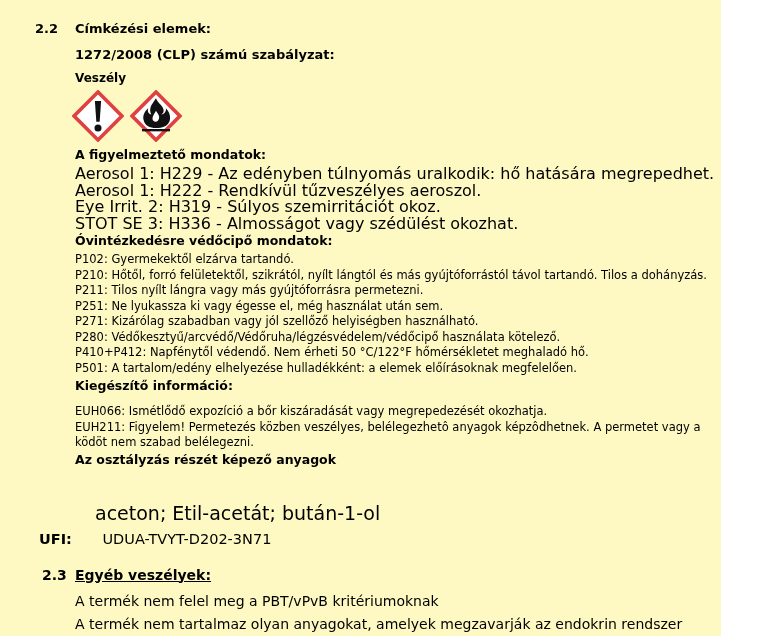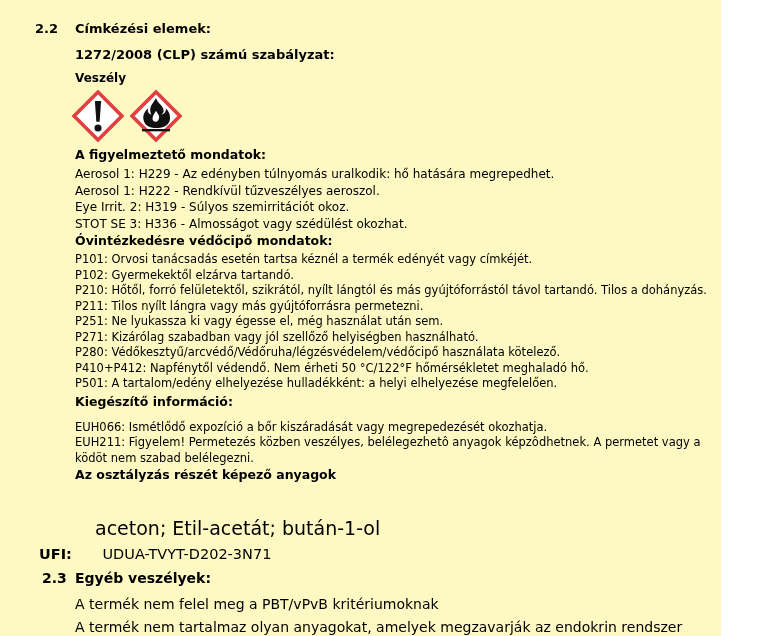--- a/index.html
+++ b/index.html
@@ -15,31 +15,31 @@
   }
   .row{position:relative;margin-left:75px;}
   .secnum{position:absolute;left:-40px;top:0;font-weight:bold;}
   .h1{font-size:13px;font-weight:bold;line-height:17px;}
   .h2{font-size:12.5px;font-weight:bold;line-height:16px;}
   .signal{font-size:12px;font-weight:bold;line-height:15px;margin-top:8px;}
   .clp{margin-top:9px;}
   .pictos{display:flex;gap:6px;margin-left:72px;margin-top:3px;height:54px;align-items:center;}
   .picto{width:52px;height:52px;display:block;}
   .hazhead{margin-top:4px;}
-  .stmts{margin-top:3px;font-size:12px;line-height:16.5px;max-width:700px;}
+  .stmts{margin-top:3px;font-size:16px;line-height:16.5px;max-width:700px;}
   .pstmts{margin-top:3px;font-size:11.5px;line-height:15.5px;max-width:705px;}
   .euhstmts{margin-top:10px;font-size:11.5px;line-height:15.5px;max-width:705px;}
   .prechead{margin-top:1px;}
   .kieghead{margin-top:2px;}
   .oszthead{margin-top:1px;}
   .substances{margin-left:95px;margin-top:36px;font-size:19px;line-height:18px;}
   .ufirow{margin-left:39px;margin-top:8px;font-size:14.5px;line-height:18px;}
   .ufilabel{font-weight:bold;}
   .ufivalue{margin-left:26px;}
-  .s23head{margin-top:6px;font-size:14px;font-weight:bold;line-height:18px;}
+  .s23head{margin-top:18px;font-size:14px;font-weight:bold;line-height:18px;text-decoration:underline;}
   .s23head .secnum{left:-33px;font-size:14px;}
   .s23stmts{margin-top:6px;font-size:14px;line-height:23px;max-width:700px;}
 </style>
 </head>
 <body>
 
 <div class="doc">
 
   <div class="row h1">
     <span class="secnum">2.2</span>
@@ -67,29 +67,28 @@
   <div class="row h2 hazhead">A figyelmeztető mondatok:</div>
   <div class="row stmts">
     <div>Aerosol 1: H229 - Az edényben túlnyomás uralkodik: hő hatására megrepedhet.</div>
     <div>Aerosol 1: H222 - Rendkívül tűzveszélyes aeroszol.</div>
     <div>Eye Irrit. 2: H319 - Súlyos szemirritációt okoz.</div>
     <div>STOT SE 3: H336 - Almosságot vagy szédülést okozhat.</div>
   </div>
 
   <div class="row h2 prechead">Óvintézkedésre védőcipő mondatok:</div>
   <div class="row pstmts">
-    <div>P101: Orvosi tanácsadás esetén tartsa kéznél a termék edényét vagy címkéjét.</div>
     <div>P102: Gyermekektől elzárva tartandó.</div>
     <div>P210: Hőtől, forró felületektől, szikrától, nyílt lángtól és más gyújtóforrástól távol tartandó. Tilos a dohányzás.</div>
     <div>P211: Tilos nyílt lángra vagy más gyújtóforrásra permetezni.</div>
     <div>P251: Ne lyukassza ki vagy égesse el, még használat után sem.</div>
     <div>P271: Kizárólag szabadban vagy jól szellőző helyiségben használható.</div>
     <div>P280: Védőkesztyű/arcvédő/Védőruha/légzésvédelem/védőcipő használata kötelező.</div>
     <div>P410+P412: Napfénytől védendő. Nem érheti 50 °C/122°F hőmérsékletet meghaladó hő.</div>
-    <div>P501: A tartalom/edény elhelyezése hulladékként: a helyi elhelyezése megfelelően.</div>
+    <div>P501: A tartalom/edény elhelyezése hulladékként: a elemek előírásoknak megfelelően.</div>
   </div>
 
   <div class="row h2 kieghead">Kiegészítő információ:</div>
   <div class="row euhstmts">
     <div>EUH066: Ismétlődő expozíció a bőr kiszáradását vagy megrepedezését okozhatja.</div>
     <div>EUH211: Figyelem! Permetezés közben veszélyes, belélegezhetô anyagok képzôdhetnek. A permetet vagy a ködöt nem szabad belélegezni.</div>
   </div>
 
   <div class="row h2 oszthead">Az osztályzás részét képező anyagok</div>
 

